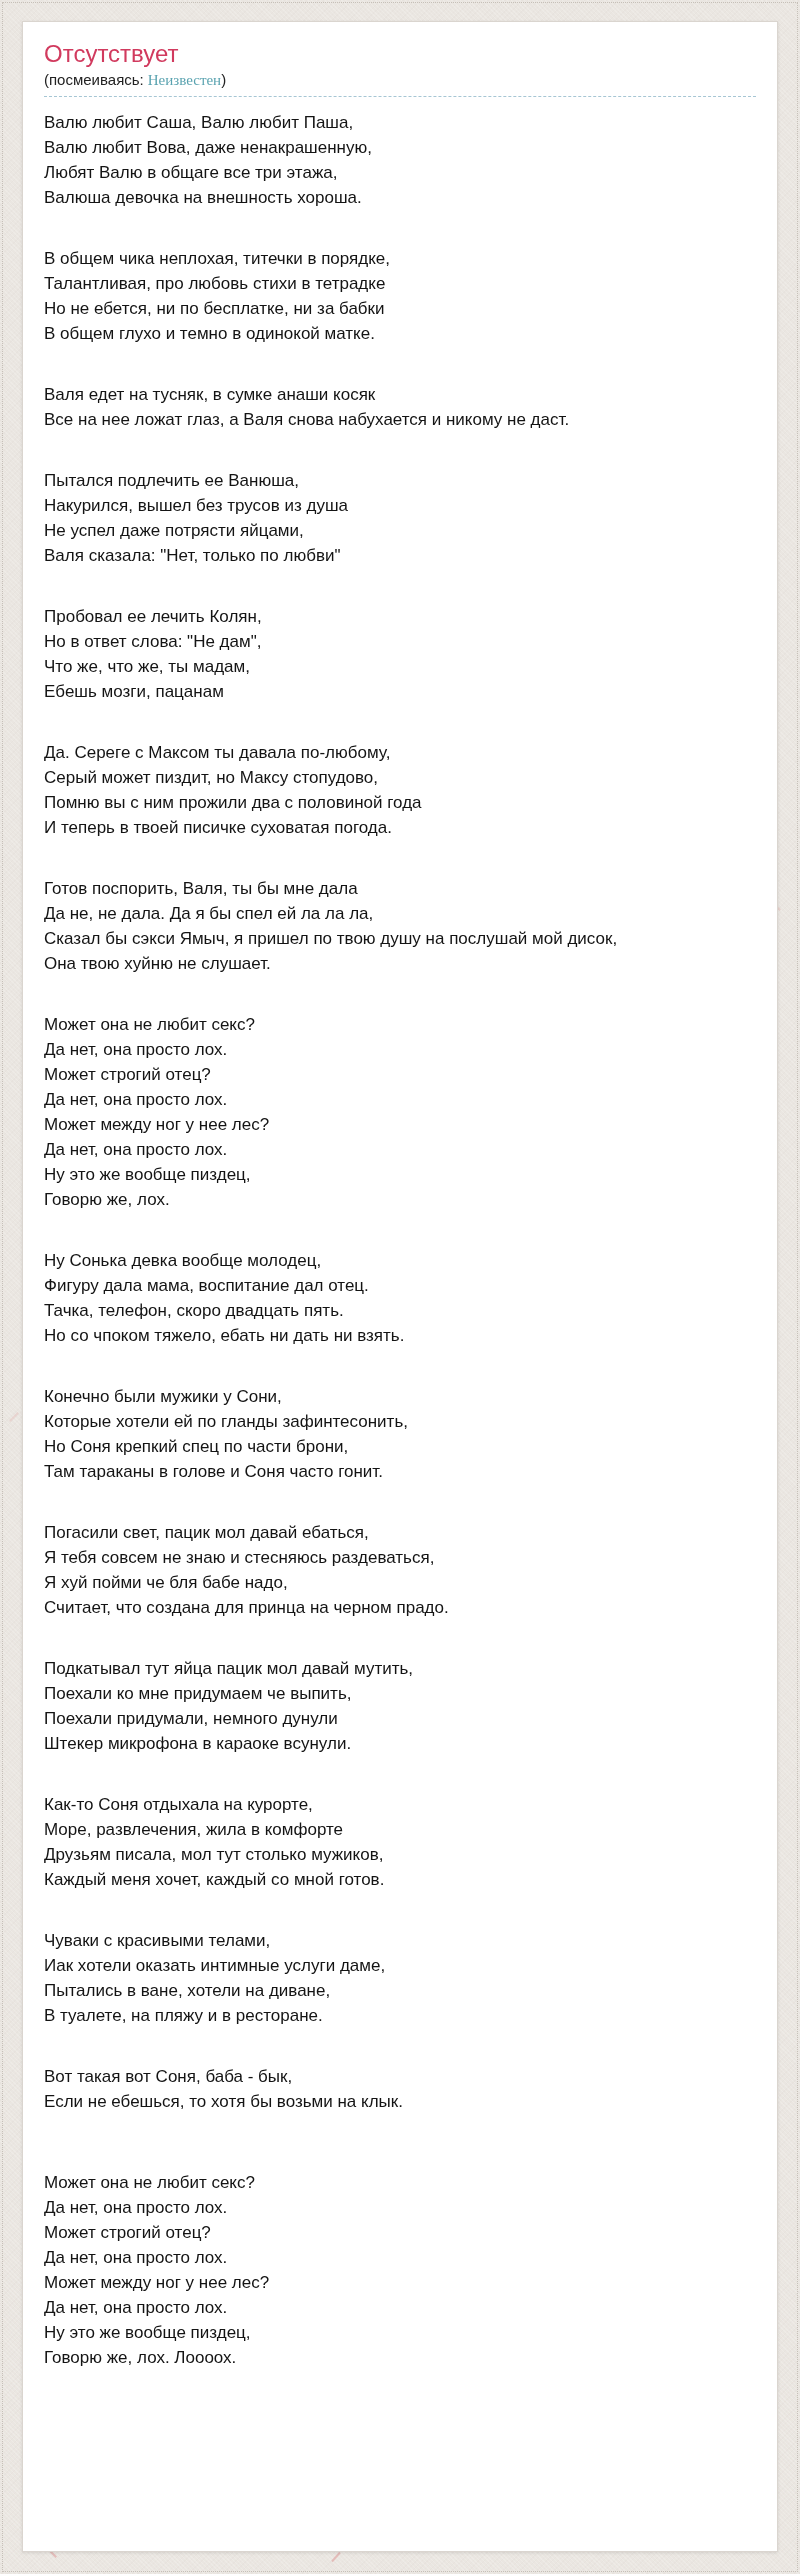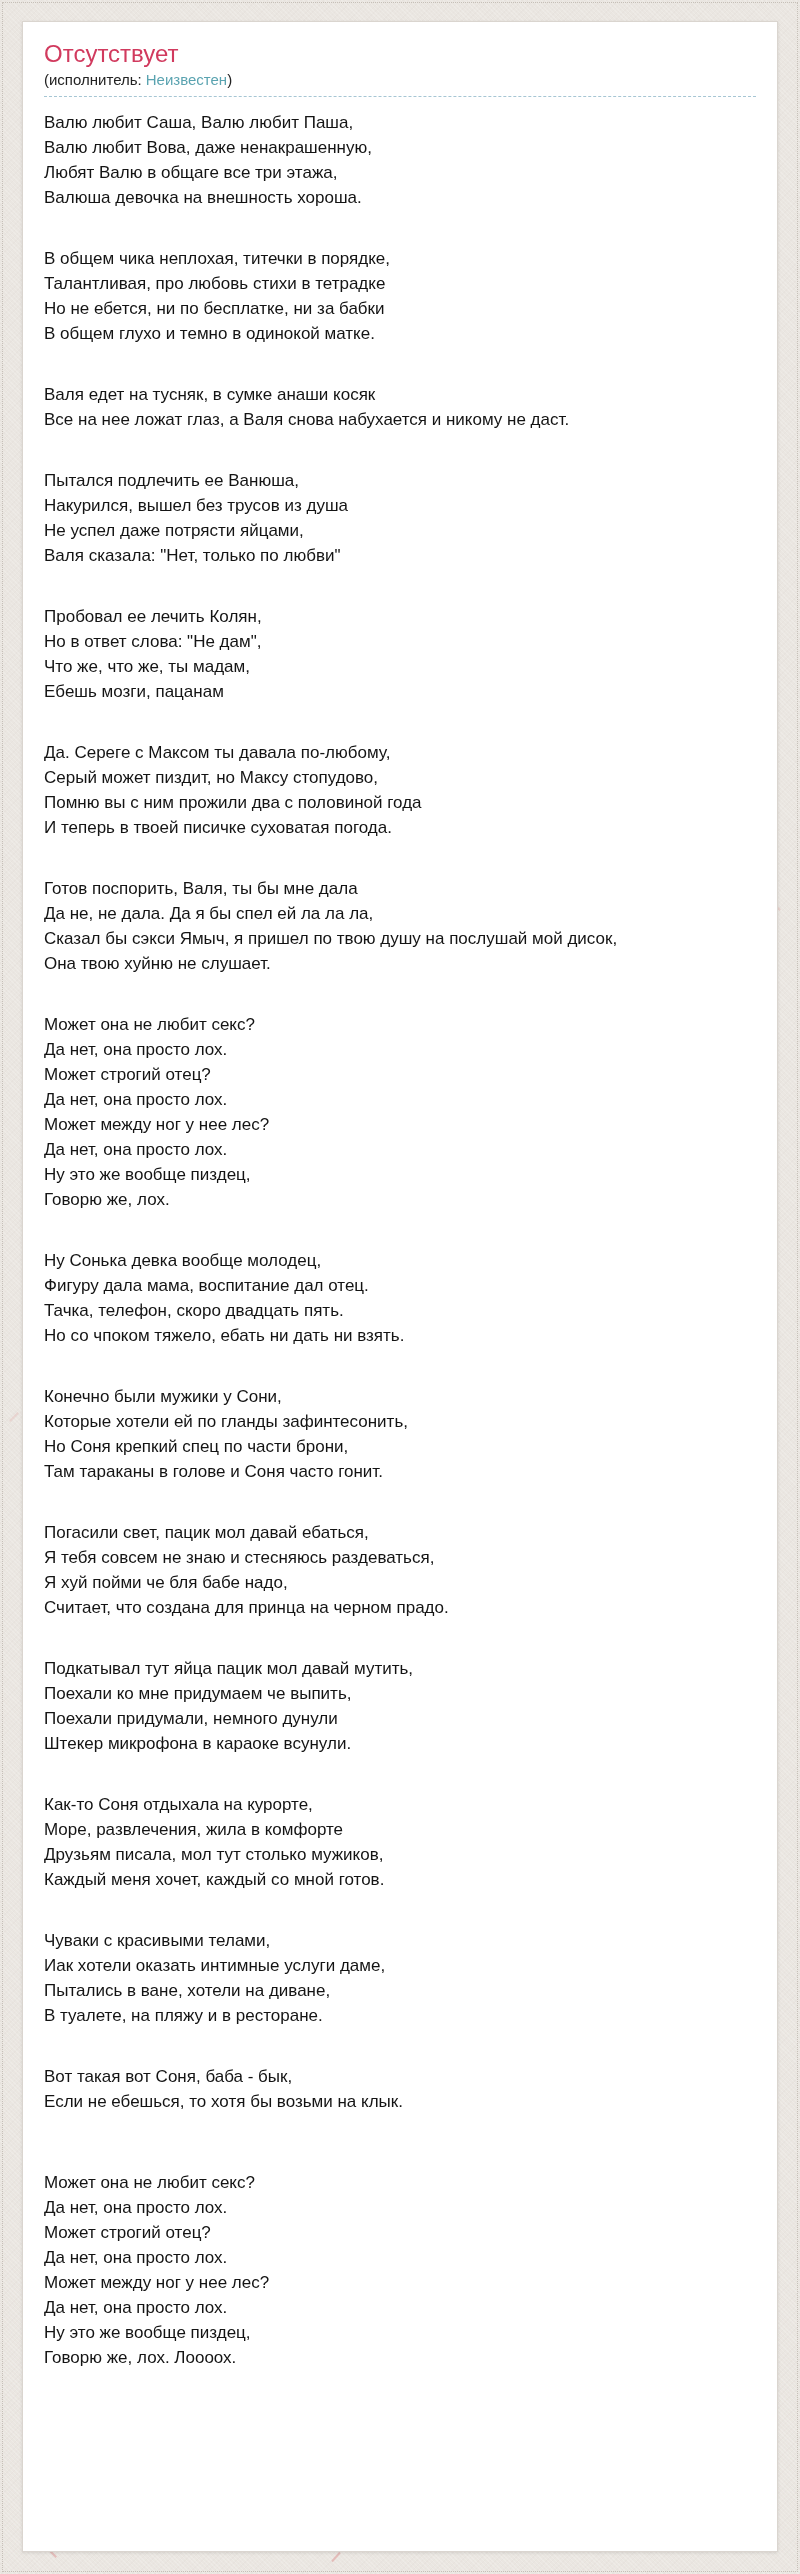--- a/index.html
+++ b/index.html
@@ -62,20 +62,21 @@
     margin-top: 3px;
     font-size: 15px;
     line-height: 18px;
     color: #222222;
   }
   .artist-line a {
     color: #5aa3b0;
     text-decoration: none;
     margin-left: 4px;
     cursor: pointer;
+    font-family: Liberation Serif, serif;
   }
   .lyrics {
     margin-top: 13px;
     font-size: 17px;
     line-height: 25px;
     color: #141414;
   }
   .lyrics p {
     margin: 0 0 36px 0;
   }
@@ -89,21 +90,21 @@
 <div class="page-frame"></div>
 <span class="stitch s1"></span>
 <span class="stitch s2"></span>
 <span class="stitch s3"></span>
 <span class="stitch s4"></span>
 
 <div class="card">
   <div class="header">
     <h1 class="song-title">Отсутствует</h1>
     <div class="artist-line">
-      <span>(исполнитель:</span><a>Неизвестен</a><span>)</span>
+      <span>(посмеиваясь:</span><a>Неизвестен</a><span>)</span>
     </div>
   </div>
   <div class="lyrics">
       <p>Валю любит Саша, Валю любит Паша,<br>Валю любит Вова, даже ненакрашенную,<br>Любят Валю в общаге все три этажа,<br>Валюша девочка на внешность хороша.</p>
       <p>В общем чика неплохая, титечки в порядке,<br>Талантливая, про любовь стихи в тетрадке<br>Но не ебется, ни по бесплатке, ни за бабки<br>В общем глухо и темно в одинокой матке.</p>
       <p>Валя едет на тусняк, в сумке анаши косяк<br>Все на нее ложат глаз, а Валя снова набухается и никому не даст.</p>
       <p>Пытался подлечить ее Ванюша,<br>Накурился, вышел без трусов из душа<br>Не успел даже потрясти яйцами,<br>Валя сказала: "Нет, только по любви"</p>
       <p>Пробовал ее лечить Колян,<br>Но в ответ слова: "Не дам",<br>Что же, что же, ты мадам,<br>Ебешь мозги, пацанам</p>
       <p>Да. Сереге с Максом ты давала по-любому,<br>Серый может пиздит, но Максу стопудово,<br>Помню вы с ним прожили два с половиной года<br>И теперь в твоей писичке суховатая погода.</p>
       <p>Готов поспорить, Валя, ты бы мне дала<br>Да не, не дала. Да я бы спел ей ла ла ла,<br>Сказал бы сэкси Ямыч, я пришел по твою душу на послушай мой дисок,<br>Она твою хуйню не слушает.</p>

